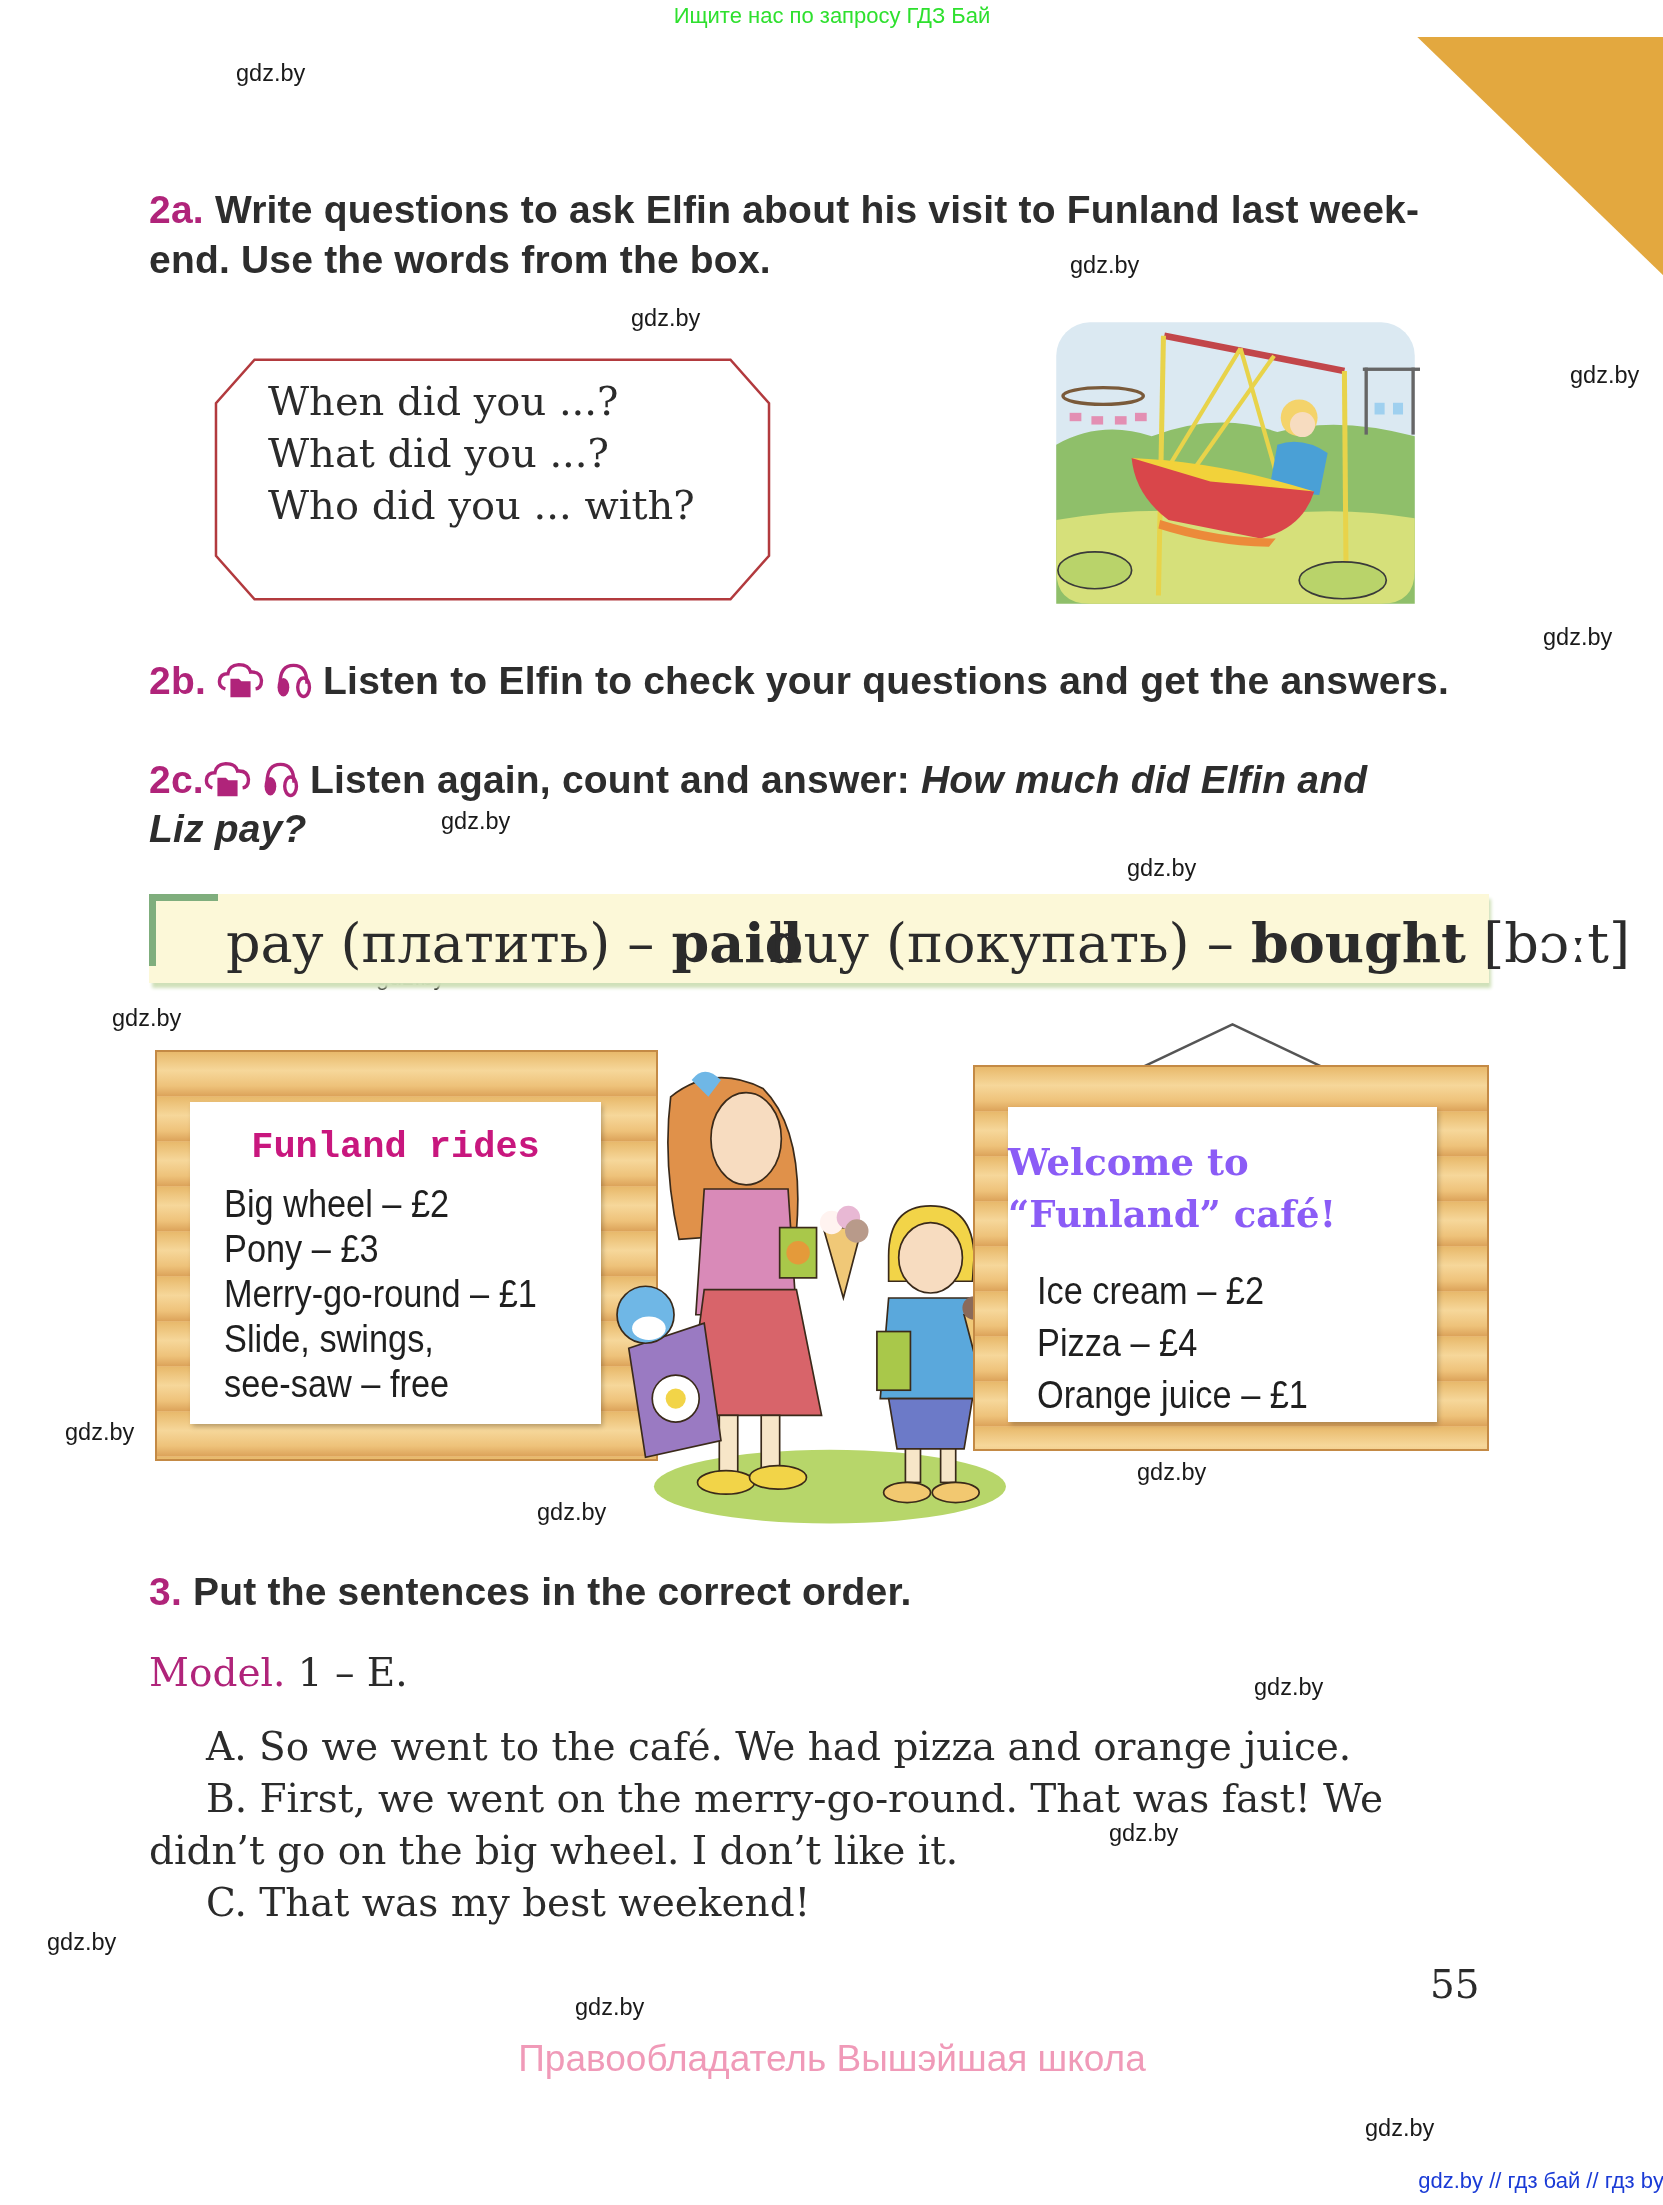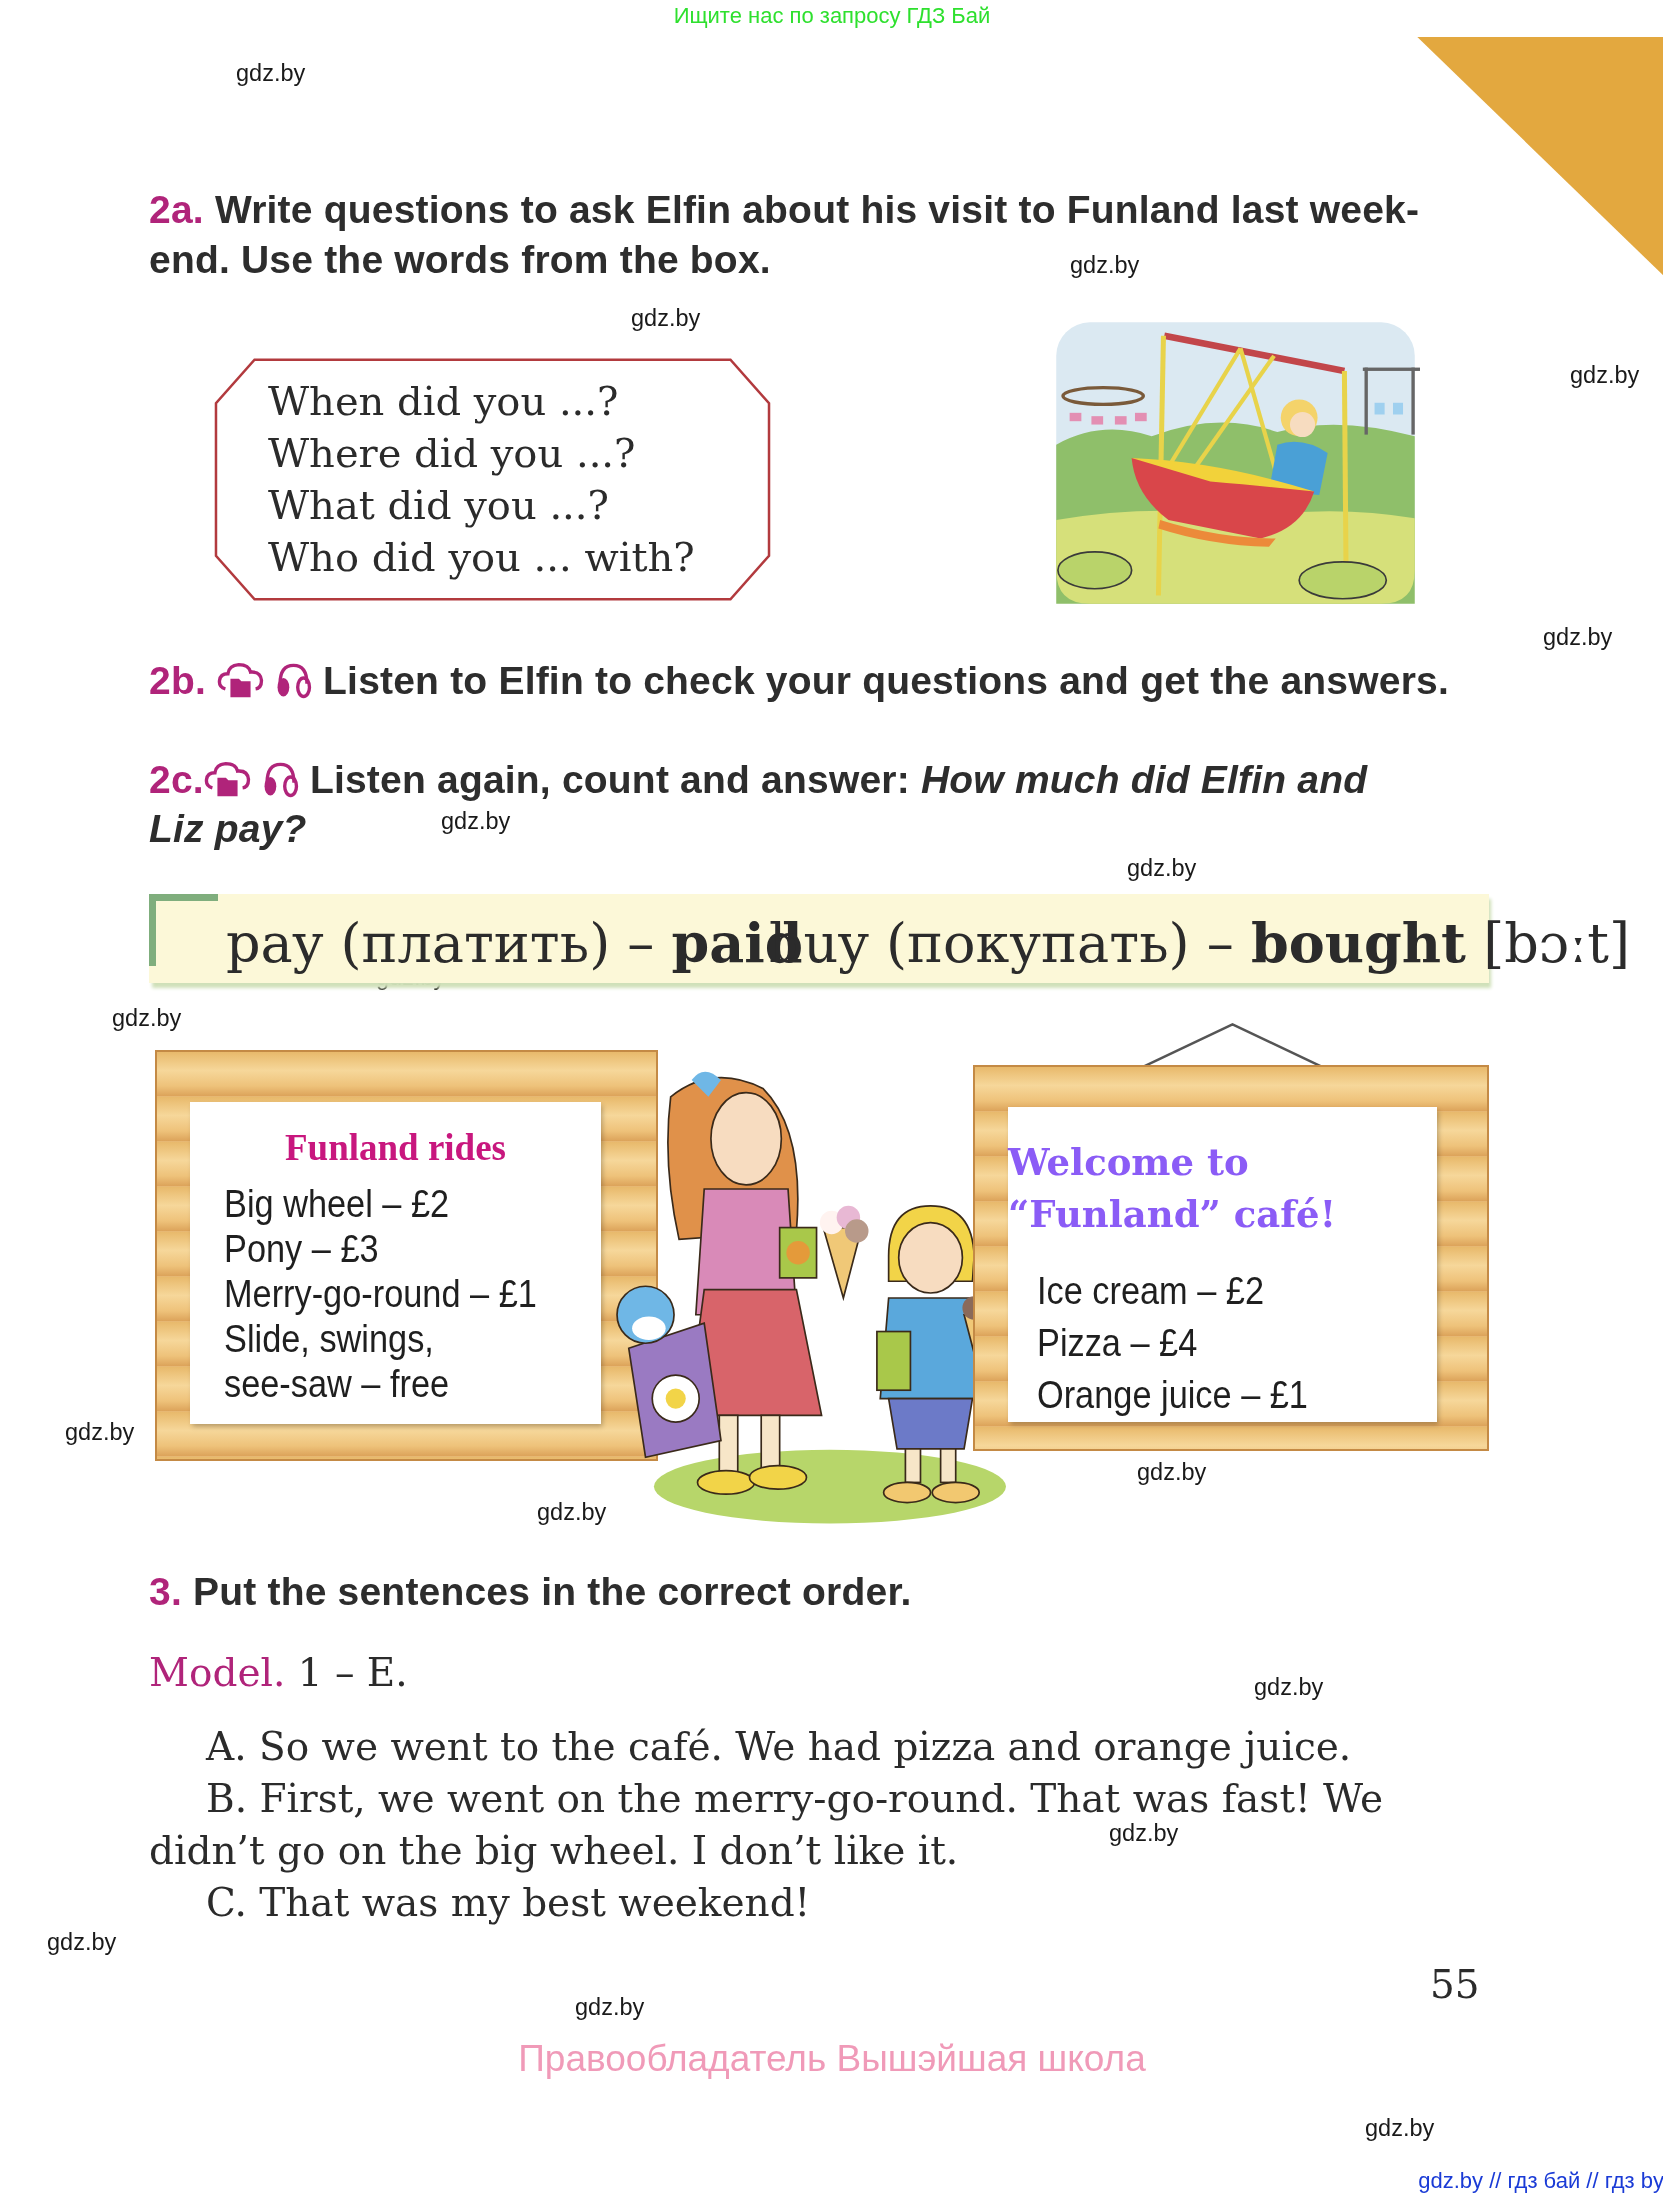--- a/index.html
+++ b/index.html
@@ -26,21 +26,21 @@
   .verb-bar .v1, .verb-bar .v2 { position: absolute; top: 17px; font-family: "DejaVu Serif", serif; font-size: 54px; color: #2b2b2b; white-space: nowrap; }
   .verb-bar .v1 { left: 77px; }
   .verb-bar .v2 { left: 620px; }
   .verb-bar b { font-weight: bold; }
 
   .wood { background: repeating-linear-gradient(180deg, #e8b96b 0px, #f6d79a 18.4px, #eec27a 34px, #dca35a 44px, #f2cd8c 45px); border: 2.5px solid #c48a45; }
   .paper { background: #ffffff; box-shadow: 1.7px 2.5px 5px rgba(0,0,0,0.25); }
 
   .sign-left { left: 155px; top: 1050px; width: 503px; height: 411px; }
   .sign-left .paper { position: absolute; left: 35px; top: 52px; width: 411px; height: 322px; }
-  .sign-title-left { position: absolute; left: 0; width: 100%; top: 23.5px; text-align: center; font-family: Liberation Serif, serif; font-weight: bold; font-size: 37px; color: #c8177e; }
+  .sign-title-left { position: absolute; left: 0; width: 100%; top: 23.5px; text-align: center; font-family: Liberation Mono, monospace; font-weight: bold; font-size: 37px; color: #c8177e; }
   .ride-list { position: absolute; left: 34px; top: 79px; font-family: "Liberation Sans", sans-serif; font-size: 39px; line-height: 45px; color: #1f1f1f; transform: scaleX(0.88); transform-origin: left top; white-space: nowrap; }
 
   .sign-right { left: 973px; top: 1065px; width: 516px; height: 386px; }
   .sign-right .paper { position: absolute; left: 35px; top: 42px; width: 429px; height: 315px; }
   .sign-title-right { position: absolute; left: 0; width: 100%; top: 28.5px; font-family: "DejaVu Serif", serif; font-weight: bold; font-size: 37px; line-height: 52px; color: #8b5cf6; }
   .cafe-list { position: absolute; left: 28.5px; top: 158px; font-family: "Liberation Sans", sans-serif; font-size: 39px; line-height: 52px; color: #1f1f1f; transform: scaleX(0.88); transform-origin: left top; white-space: nowrap; }
 
   .model { font-family: "DejaVu Serif", serif; font-size: 39px; color: #2b2b2b; white-space: nowrap; }
   .model .lbl { color: #b0247a; }
   .sent { font-family: "DejaVu Serif", serif; font-size: 39px; color: #2b2b2b; white-space: nowrap; }
@@ -81,21 +81,20 @@
   <span>Write questions to ask Elfin about his visit to Funland last week-</span>
 </div>
 <div class="abs task" style="left:149px;top:238px;">end. Use the words from the box.</div>
 
 <div class="abs qbox">
   <svg width="557" height="243" viewBox="0 0 664 290">
     <polygon points="48,2 616,2 662,54 662,236 616,288 48,288 2,236 2,54" fill="#ffffff" stroke="#b23a3e" stroke-width="3"></polygon>
   </svg>
   <div class="lines">
     <div>When did you ...?</div>
-    <div>Where did you ...?</div>
     <div>What did you ...?</div>
     <div>Who did you ... with?</div>
   </div>
 </div>
 
 <svg class="abs" style="left:1051px;top:319px;" width="369" height="289" viewBox="0 0 440 345">
   <rect x="6" y="4" width="428" height="336" rx="40" fill="#dbe9f2"></rect>
   <path d="M6,150 Q60,120 120,140 Q200,110 270,135 Q340,115 434,140 L434,340 L6,340 Z" fill="#8fbf6a"></path>
   <path d="M6,240 Q120,220 240,236 Q340,222 434,238 L434,300 Q434,340 394,340 L46,340 Q6,340 6,300 Z" fill="#d6e07a"></path>
   <ellipse cx="62" cy="92" rx="48" ry="10" fill="none" stroke="#7a5a3a" stroke-width="4"></ellipse>

